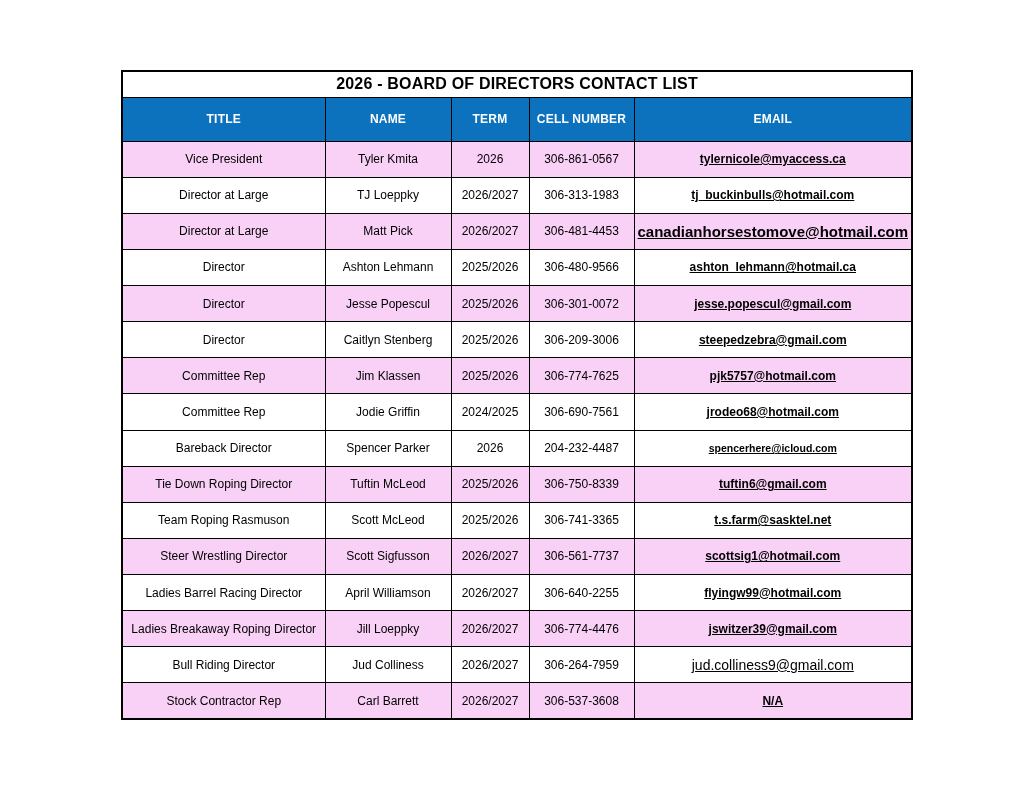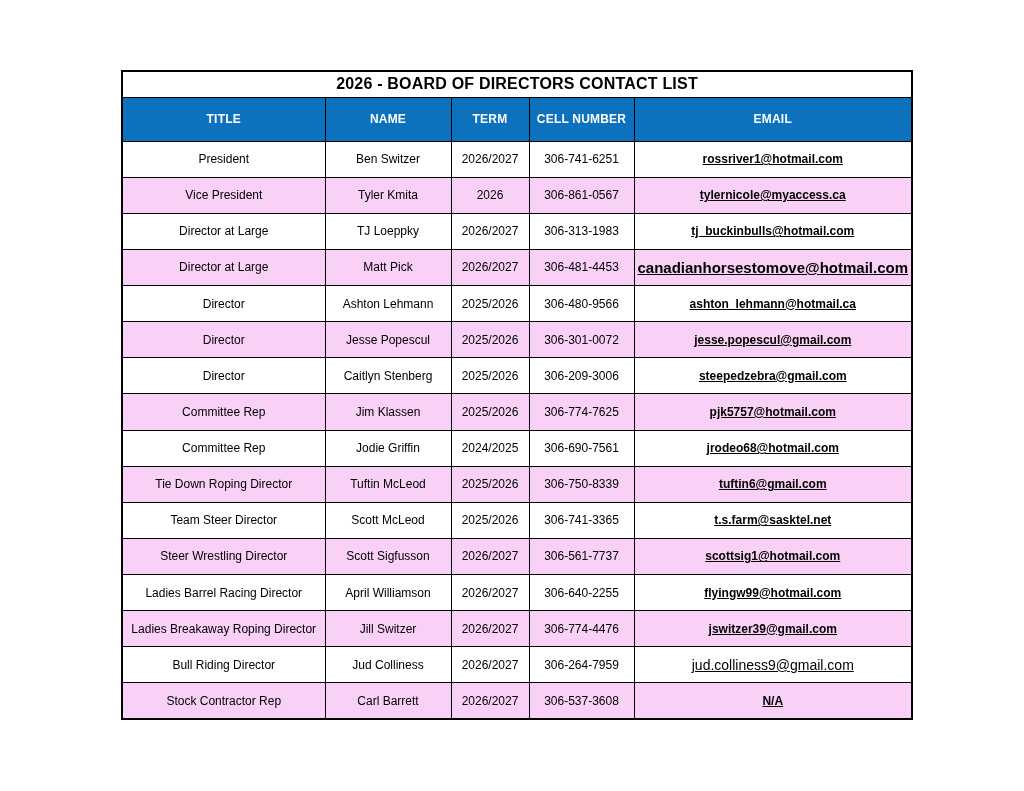--- a/index.html
+++ b/index.html
@@ -89,27 +89,20 @@
       </tr>
       <tr class="head-row">
         <th>TITLE</th>
         <th>NAME</th>
         <th>TERM</th>
         <th>CELL NUMBER</th>
         <th>EMAIL</th>
       </tr>
     </thead>
     <tbody>
-        <tr class="white">
-          <td>President</td>
-          <td>Ben Switzer</td>
-          <td>2026/2027</td>
-          <td>306-741-6251</td>
-          <td><span class="email ">rossriver1@hotmail.com</span></td>
-        </tr>
         <tr class="pink">
           <td>Vice President</td>
           <td>Tyler Kmita</td>
           <td>2026</td>
           <td>306-861-0567</td>
           <td><span class="email ">tylernicole@myaccess.ca</span></td>
         </tr>
         <tr class="white">
           <td>Director at Large</td>
           <td>TJ Loeppky</td>
@@ -152,29 +145,36 @@
           <td>306-774-7625</td>
           <td><span class="email ">pjk5757@hotmail.com</span></td>
         </tr>
         <tr class="white">
           <td>Committee Rep</td>
           <td>Jodie Griffin</td>
           <td>2024/2025</td>
           <td>306-690-7561</td>
           <td><span class="email ">jrodeo68@hotmail.com</span></td>
         </tr>
+        <tr class="white">
+          <td>Bareback Director</td>
+          <td>Spencer Parker</td>
+          <td>2026</td>
+          <td>204-232-4487</td>
+          <td><span class="email small">spencerhere@icloud.com</span></td>
+        </tr>
         <tr class="pink">
           <td>Tie Down Roping Director</td>
           <td>Tuftin McLeod</td>
           <td>2025/2026</td>
           <td>306-750-8339</td>
           <td><span class="email ">tuftin6@gmail.com</span></td>
         </tr>
         <tr class="white">
-          <td>Team Steer Director</td>
+          <td>Team Roping Rasmuson</td>
           <td>Scott McLeod</td>
           <td>2025/2026</td>
           <td>306-741-3365</td>
           <td><span class="email ">t.s.farm@sasktel.net</span></td>
         </tr>
         <tr class="pink">
           <td>Steer Wrestling Director</td>
           <td>Scott Sigfusson</td>
           <td>2026/2027</td>
           <td>306-561-7737</td>
@@ -182,21 +182,21 @@
         </tr>
         <tr class="white">
           <td>Ladies Barrel Racing Director</td>
           <td>April Williamson</td>
           <td>2026/2027</td>
           <td>306-640-2255</td>
           <td><span class="email ">flyingw99@hotmail.com</span></td>
         </tr>
         <tr class="pink">
           <td>Ladies Breakaway Roping Director</td>
-          <td>Jill Switzer</td>
+          <td>Jill Loeppky</td>
           <td>2026/2027</td>
           <td>306-774-4476</td>
           <td><span class="email ">jswitzer39@gmail.com</span></td>
         </tr>
         <tr class="white">
           <td>Bull Riding Director</td>
           <td>Jud Colliness</td>
           <td>2026/2027</td>
           <td>306-264-7959</td>
           <td><span class="email large-light">jud.colliness9@gmail.com</span></td>

